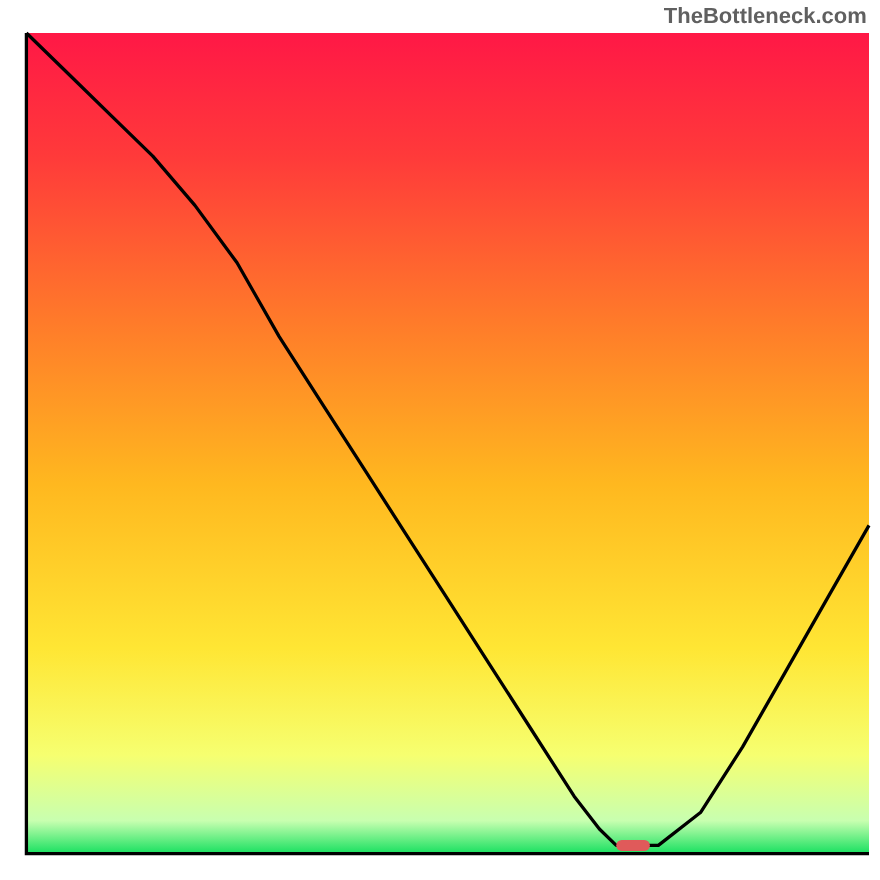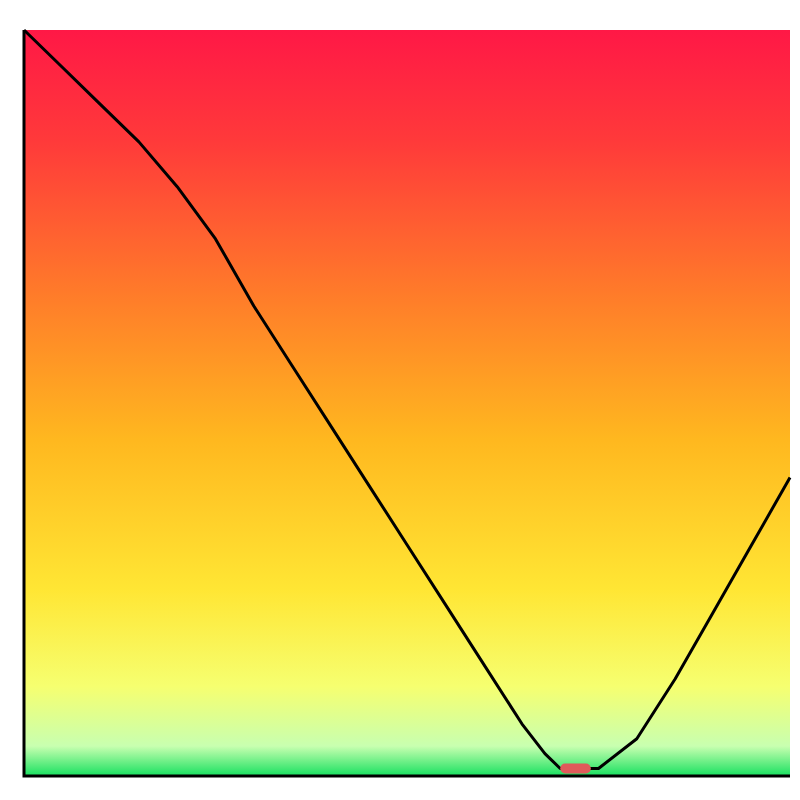--- a/index.html
+++ b/index.html
@@ -23,13 +23,14 @@
           <stop offset="88%" stop-color="#f6ff70"></stop>
           <stop offset="96%" stop-color="#c8ffb0"></stop>
           <stop offset="100%" stop-color="#18e060"></stop>
         </linearGradient>
       </defs>
       <rect x="24" y="30" width="766" height="746" fill="url(#bg-grad)"></rect>
       <path d="M24.0 30.0 L62.3 67.3 L100.6 104.6 L138.9 141.9 L177.2 186.7 L215.5 238.9 L253.8 306.0 L292.1 365.7 L330.4 425.4 L368.7 485.1 L407.0 544.7 L445.3 604.4 L483.6 664.1 L521.9 723.8 L544.9 753.6 L560.2 768.5 L575.5 768.5 L598.5 768.5 L636.8 738.7 L675.1 679.0 L713.4 611.9 L751.7 544.7 L790.0 477.6" fill="none" stroke="#000000" stroke-width="3" stroke-linejoin="round"></path>
       <rect x="560.1999999999999" y="763.54" width="30.6400000000001" height="10" rx="5" fill="#e05a5a"></rect>
       <path d="M 24 30 L 24 776 L 790 776" fill="none" stroke="#000000" stroke-width="3"></path>
     </svg>
+  <div class="watermark">TheBottleneck.com</div>
 </div>
 
 </body></html>

